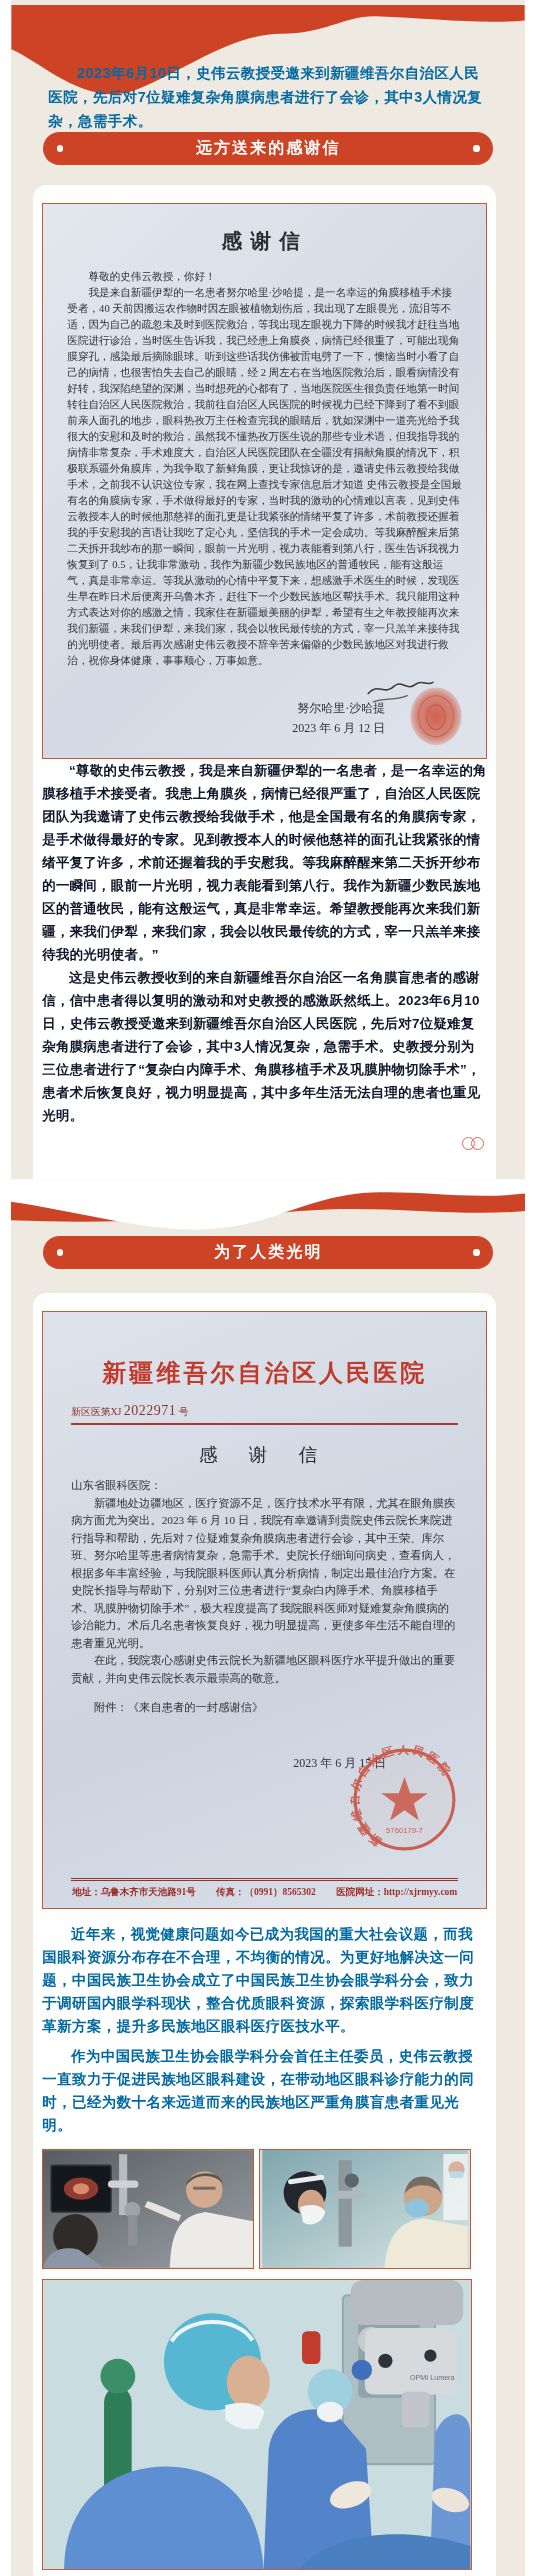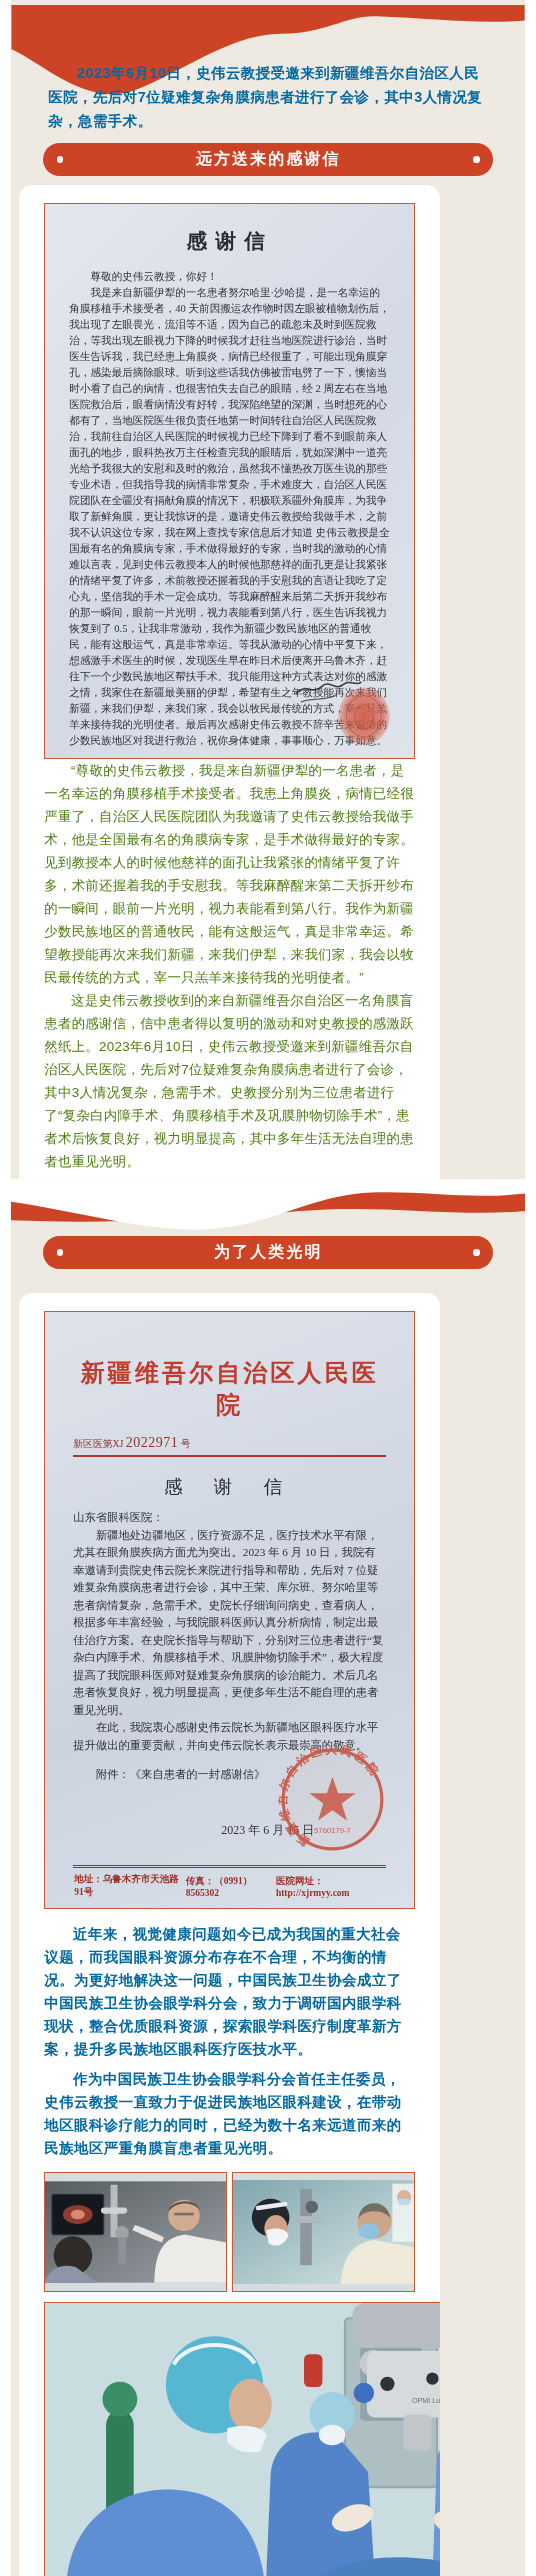--- a/index.html
+++ b/index.html
@@ -5,22 +5,22 @@
   html,body{margin:0;padding:0;background:#ffffff;font-family:"Liberation Sans",sans-serif;}
   .page{position:relative;width:537px;height:3403px;background:#ffffff;overflow:hidden;}
   .column{position:absolute;left:11.3px;top:0;width:514px;height:3392px;background:#efeae1;overflow:hidden;}
   .topwave{position:absolute;top:5.2px;left:0;display:block;}
   .intro{position:absolute;top:61px;left:37px;width:441px;}
   .body-para{font-size:14.4px;line-height:24px;font-weight:700;color:#0369a1;text-indent:2em;margin:0;letter-spacing:0.5px;}
   .pill{position:absolute;left:32px;width:450px;height:33px;background:#cc4325;border-radius:17px;display:flex;align-items:center;justify-content:center;}
   .pill .dot{position:absolute;top:13.4px;width:6.7px;height:6.7px;border-radius:50%;background:#ffffff;}
   .pill .dot.l{left:13.4px}.pill .dot.r{right:13.4px}
   .pill .label{color:#ffffff;font-size:16px;font-weight:700;letter-spacing:2.1px;}
-  #pill1{top:143px}#pill2{top:1236px}
-  .card{position:absolute;left:8px;width:421px;background:#ffffff;border-radius:13.4px 13.4px 0 0;padding:0 25px;box-sizing:border-box;overflow:hidden;}
+  #pill1{top:132px}#pill2{top:1236px}
+  .card{position:absolute;left:22px;width:463px;background:#ffffff;border-radius:13.4px 13.4px 0 0;padding:0 9px;box-sizing:border-box;overflow:hidden;}
   #card1{top:185px;height:994px}
   #card2{top:1293px;height:1350px}
   .divider{position:absolute;left:0;display:block;}
   #div1{top:1179px}
   .letter{border:1px solid #c75a31;box-sizing:border-box;position:relative;font-family:"Liberation Serif",serif;color:#2e3138;}
   .letter1{margin-top:17.5px;height:556px;background:linear-gradient(135deg,#e3e7ee,#d4dae5 55%,#dfe4eb);padding:17.5px 24px 0;overflow:hidden;}
   .letter1 .ltitle{text-align:center;font-size:20.6px;font-weight:700;letter-spacing:8.2px;margin:6.2px 0 13.4px;color:#292c32;}
   .lbody{font-size:10.6px;line-height:16px;white-space:pre-line;margin:0;}
   .sigblock{margin-top:29px;text-align:right;padding-right:77px;font-size:12px;line-height:20.6px;}
   .fingerprint{position:absolute;right:14.4px;bottom:9.3px;}
@@ -35,21 +35,21 @@
   .l2-attachment{font-size:11.3px;margin:12.4px 0 0;text-indent:2em;}
   .l2-date{font-size:12px;text-align:right;padding-right:72px;margin-top:40px;}
   .seal{position:absolute;right:27px;bottom:54px;opacity:.88;}
   .l2-footer{margin-top:auto;border-top:3.6px double #9c2f28;display:flex;justify-content:space-between;align-items:center;color:#9c2f28;font-size:9.5px;font-weight:700;padding:5.2px 1px 8.2px;}
   .photo{display:block;border:1px solid #c75a31;box-sizing:border-box;background:#d5dde0;}
   .photo-row{display:flex;gap:5.2px;margin-top:12.4px;}
   .endmark{display:flex;justify-content:flex-end;margin:10.3px 3.1px 0 0;height:13.4px;}
   .ring{width:10.8px;height:10.8px;border:1.3px solid #d96a52;border-radius:50%;background:transparent;display:block;}
   .ring.r2{margin-left:-3.6px;}
   .mt26{margin-top:13.4px}.mt14{margin-top:7.2px}.mt18{margin-top:9.3px}
-  .quote-para{font-size:13.4px;line-height:23px;font-weight:400;color:#4d7c0f;text-indent:2em;margin:0;letter-spacing:0.3px;}
+  .quote-para{font-size:13.4px;line-height:23px;font-weight:700;color:#0f172a;text-indent:2em;margin:0;letter-spacing:0.3px;}
 </style>
 </head>
 <body>
 
 <div class="page">
   <div class="column">
 
     <svg class="topwave" width="514" height="108" viewBox="0 0 998 210">
       <path fill="#cc4325" d="M0,0 H998 V30 C910,38 820,26 710,22 C650,20 610,56 525,56 C430,56 345,122 245,164 C150,203 60,112 0,86 Z"></path>
     </svg>

